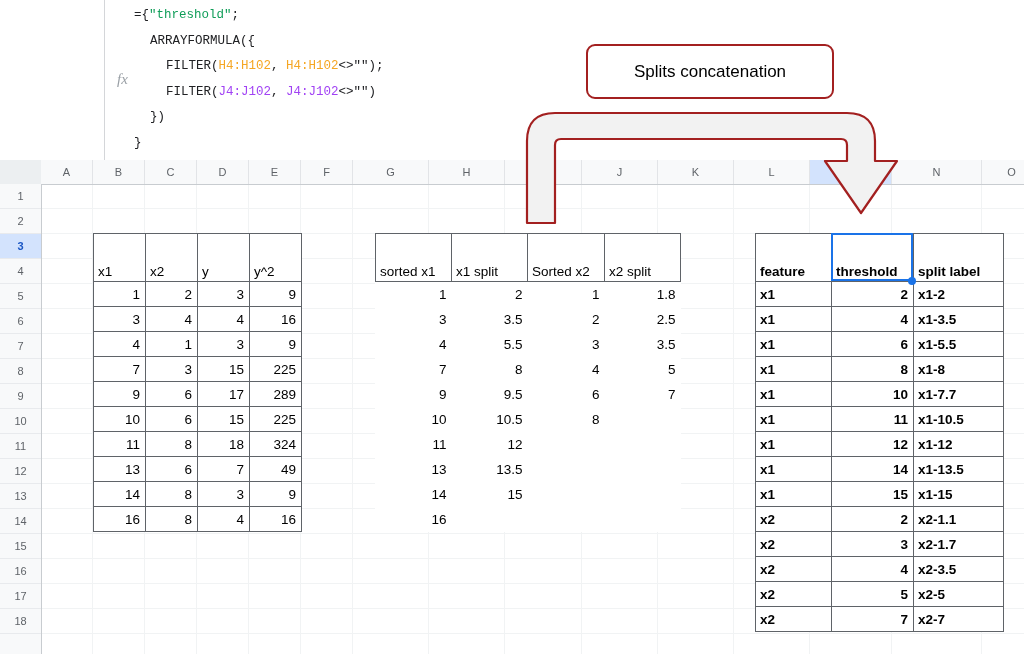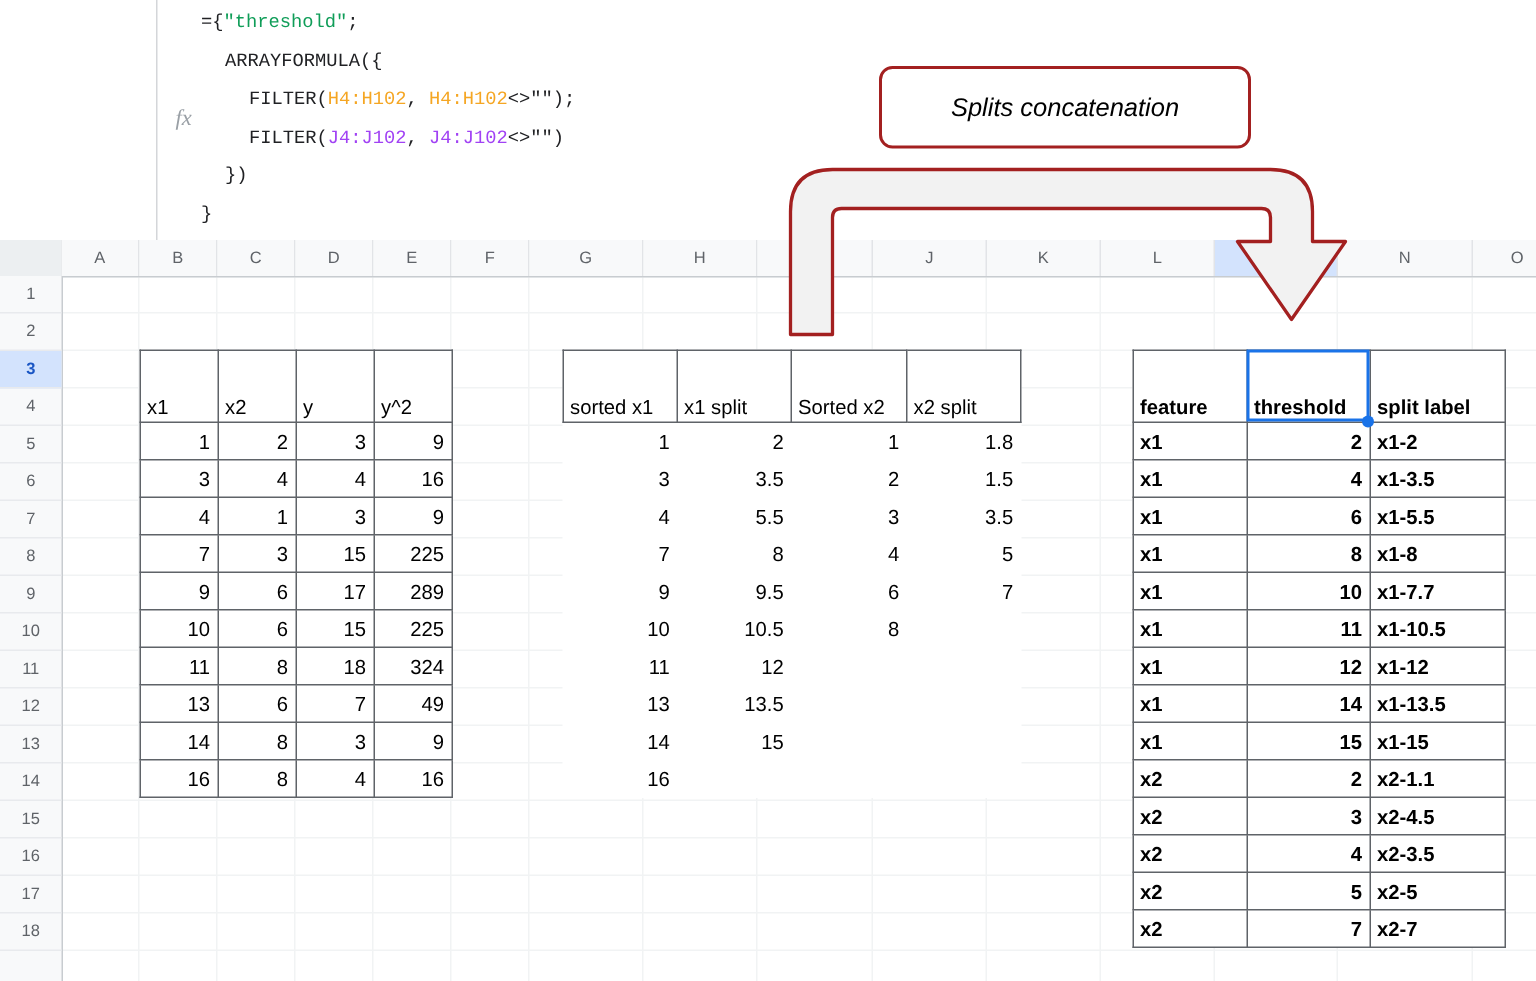--- a/index.html
+++ b/index.html
@@ -58,21 +58,21 @@
   .tbl td.nb{border:none;background:transparent;}
 
   
   .cellsel{position:absolute;border:2px solid #1a73e8;box-sizing:border-box;pointer-events:none;}
   .fillhandle{position:absolute;width:8px;height:8px;border-radius:50%;background:#1a73e8;}
 
   
   .callout{position:absolute;left:586px;top:44px;width:244px;height:51px;
     border:2.2px solid #a32020;border-radius:9px;background:#fff;
     display:flex;align-items:center;justify-content:center;
-    font-size:17px;color:#000;font-style:italic;}
+    font-size:17px;color:#000;}
 
   .arrowsvg{position:absolute;left:505px;top:95px;width:410px;height:130px;}
 </style>
 </head>
 <body>
 
 <div id="app">
 
   <div class="formula-region">
     <div class="fbar-divider"></div>
@@ -248,21 +248,21 @@
           <tr>
             <td class="num nb">1</td>
             <td class="num nb">2</td>
             <td class="num nb">1</td>
             <td class="num nb">1.8</td>
           </tr>
           <tr>
             <td class="num nb">3</td>
             <td class="num nb">3.5</td>
             <td class="num nb">2</td>
-            <td class="num nb">1.5</td>
+            <td class="num nb">2.5</td>
           </tr>
           <tr>
             <td class="num nb">4</td>
             <td class="num nb">5.5</td>
             <td class="num nb">3</td>
             <td class="num nb">3.5</td>
           </tr>
           <tr>
             <td class="num nb">7</td>
             <td class="num nb">8</td>
@@ -366,21 +366,21 @@
             <td class="txt">x1-15</td>
           </tr>
           <tr>
             <td class="txt">x2</td>
             <td class="num">2</td>
             <td class="txt">x2-1.1</td>
           </tr>
           <tr>
             <td class="txt">x2</td>
             <td class="num">3</td>
-            <td class="txt">x2-4.5</td>
+            <td class="txt">x2-1.7</td>
           </tr>
           <tr>
             <td class="txt">x2</td>
             <td class="num">4</td>
             <td class="txt">x2-3.5</td>
           </tr>
           <tr>
             <td class="txt">x2</td>
             <td class="num">5</td>
             <td class="txt">x2-5</td>

